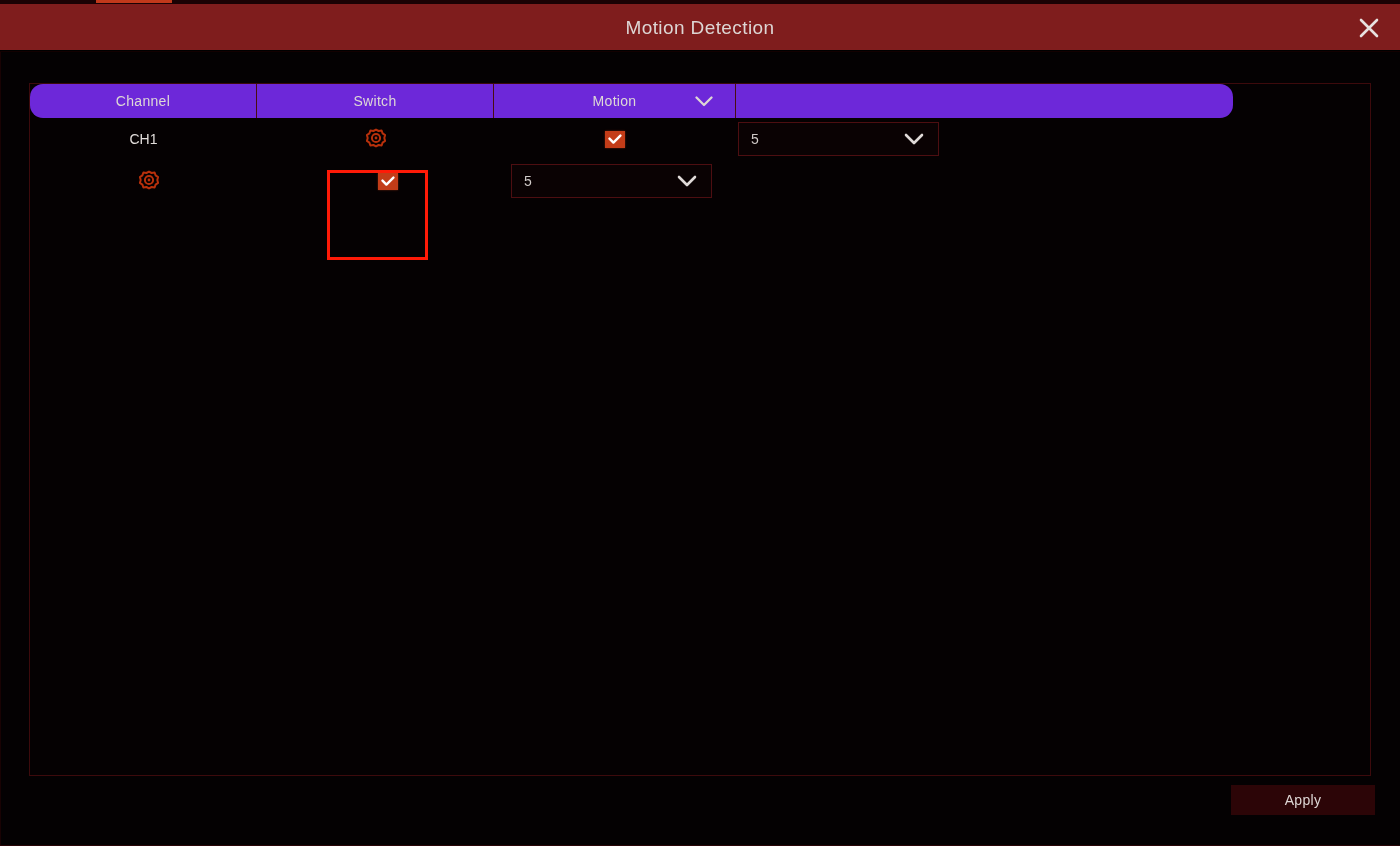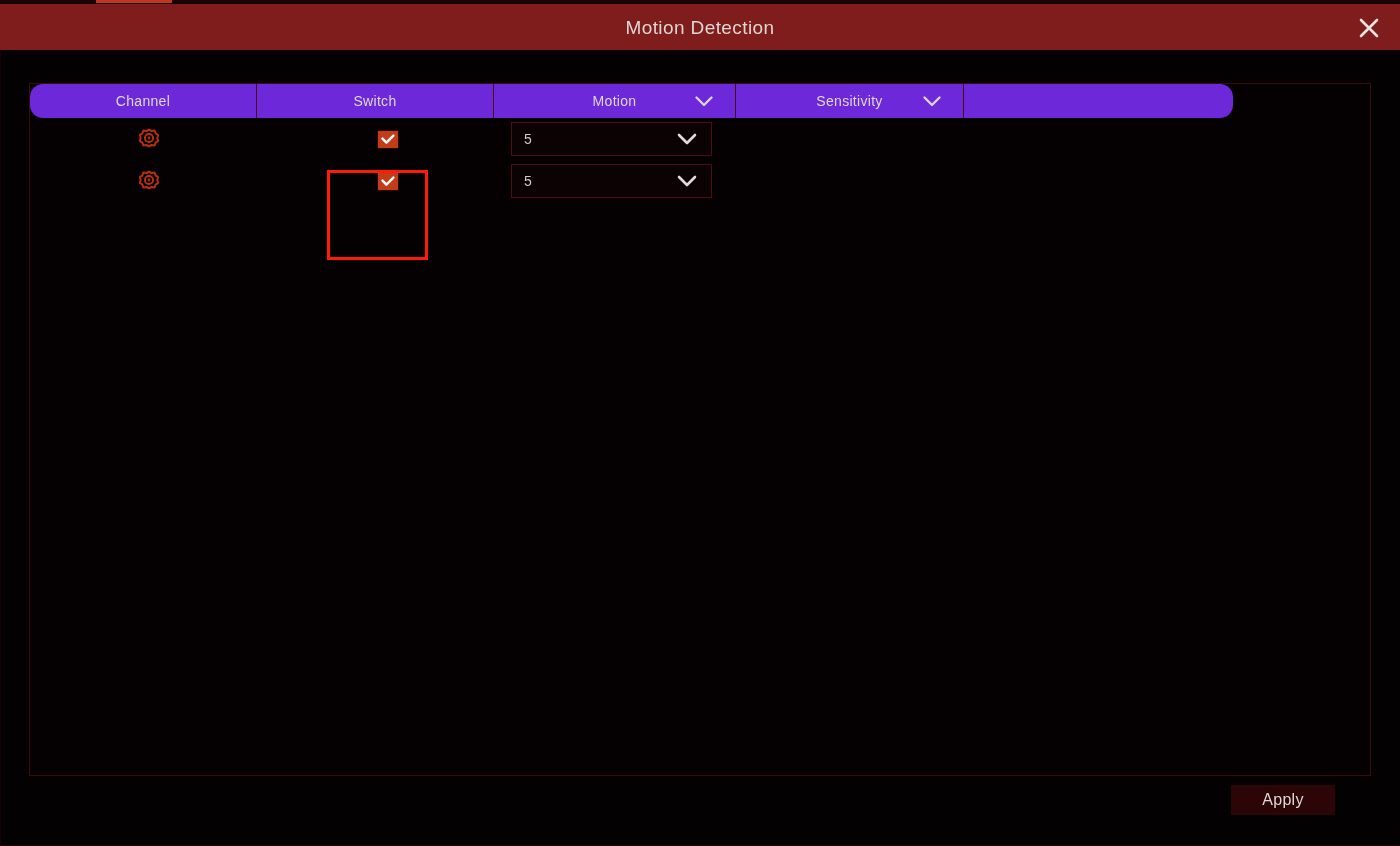--- a/index.html
+++ b/index.html
@@ -192,24 +192,24 @@
     width: 101px; height: 90px;
     border: 3px solid #fe1a07;
     pointer-events: none;
     z-index: 40;
   }
 
   
   .apply-btn {
     position: absolute;
     left: 1231px; top: 733px;
-    width: 104px; height: 30px;
+    width: 144px; height: 30px;
     background: #2c0507;
     color: #ded7d5;
-    font-size: 16px;
+    font-size: 14px;
     display: flex;
     align-items: center;
     justify-content: center;
     cursor: pointer;
     letter-spacing: 0.3px;
   }
 
   .bottom-rule {
     position: absolute;
     left: 0; bottom: 0;
@@ -252,32 +252,59 @@
         <span class="th-label">Switch</span>
       </div>
       <div class="th col-switch">
         <span class="th-label">Motion</span>
         <span class="th-caret">
           <svg class="caret-icon" width="18" height="11" viewBox="0 0 18 11" aria-hidden="true">
             <path d="M1.5 1.5 L9 9 L16.5 1.5" fill="none" stroke="#ddd6d4" stroke-width="2.3" stroke-linecap="round" stroke-linejoin="round"></path>
           </svg>
         </span>
       </div>
-      <div class="th col-sens">
-        <span class="th-label">Sensitivity</span>
-        <span class="th-caret">
-          <svg class="caret-icon" width="18" height="11" viewBox="0 0 18 11" aria-hidden="true">
-            <path d="M1.5 1.5 L9 9 L16.5 1.5" fill="none" stroke="#ddd6d4" stroke-width="2.3" stroke-linecap="round" stroke-linejoin="round"></path>
-          </svg>
-        </span>
-      </div>
       <div class="th col-spacer"></div>
     </div>
 
     <div class="rows">
+
+      <div class="row">
+        <div class="cell col-channel">
+          <span>CH1</span>
+        </div>
+        <div class="cell col-setup">
+          <span class="gear-btn">
+            <svg width="28" height="28" viewBox="0 0 28 28" aria-hidden="true">
+              <g fill="none" stroke="#b8300b" stroke-width="2" stroke-linejoin="round">
+                <path d="M14 4.6 L16.6 6.0 L19.6 5.5 L20.6 8.4 L23.1 10.1 L22.3 13.0 L23.1 15.9 L20.6 17.6 L19.6 20.5 L16.6 20.0 L14 21.4 L11.4 20.0 L8.4 20.5 L7.4 17.6 L4.9 15.9 L5.7 13.0 L4.9 10.1 L7.4 8.4 L8.4 5.5 L11.4 6.0 Z"></path>
+                <circle cx="14" cy="13" r="4.1"></circle>
+                <circle cx="14" cy="13" r="1.4" fill="#b8300b" stroke="none"></circle>
+              </g>
+            </svg>
+          </span>
+        </div>
+        <div class="cell col-switch">
+          <span class="checkbox">
+            <svg width="14" height="11" viewBox="0 0 14 11" aria-hidden="true">
+              <path d="M1.5 4.6 L5.4 8.6 L12.4 1.6" fill="none" stroke="#ffffff" stroke-width="2.4" stroke-linecap="round" stroke-linejoin="round"></path>
+            </svg>
+          </span>
+        </div>
+        <div class="cell col-sens">
+          <div class="select">
+            <span class="select-value">5</span>
+            <span class="select-caret">
+              <svg width="20" height="12" viewBox="0 0 20 12" aria-hidden="true">
+                <path d="M2 2 L10 10 L18 2" fill="none" stroke="#e0dad8" stroke-width="2.6" stroke-linecap="round" stroke-linejoin="round"></path>
+              </svg>
+            </span>
+          </div>
+        </div>
+        <div class="cell col-spacer"></div>
+      </div>
 
       <div class="row">
         <div class="cell col-setup">
           <span class="gear-btn">
             <svg width="28" height="28" viewBox="0 0 28 28" aria-hidden="true">
               <g fill="none" stroke="#b8300b" stroke-width="2" stroke-linejoin="round">
                 <path d="M14 4.6 L16.6 6.0 L19.6 5.5 L20.6 8.4 L23.1 10.1 L22.3 13.0 L23.1 15.9 L20.6 17.6 L19.6 20.5 L16.6 20.0 L14 21.4 L11.4 20.0 L8.4 20.5 L7.4 17.6 L4.9 15.9 L5.7 13.0 L4.9 10.1 L7.4 8.4 L8.4 5.5 L11.4 6.0 Z"></path>
                 <circle cx="14" cy="13" r="4.1"></circle>
                 <circle cx="14" cy="13" r="1.4" fill="#b8300b" stroke="none"></circle>
               </g>
@@ -297,52 +324,20 @@
             <span class="select-caret">
               <svg width="20" height="12" viewBox="0 0 20 12" aria-hidden="true">
                 <path d="M2 2 L10 10 L18 2" fill="none" stroke="#e0dad8" stroke-width="2.6" stroke-linecap="round" stroke-linejoin="round"></path>
               </svg>
             </span>
           </div>
         </div>
         <div class="cell col-spacer"></div>
       </div>
 
-      <div class="row">
-        <div class="cell col-setup">
-          <span class="gear-btn">
-            <svg width="28" height="28" viewBox="0 0 28 28" aria-hidden="true">
-              <g fill="none" stroke="#b8300b" stroke-width="2" stroke-linejoin="round">
-                <path d="M14 4.6 L16.6 6.0 L19.6 5.5 L20.6 8.4 L23.1 10.1 L22.3 13.0 L23.1 15.9 L20.6 17.6 L19.6 20.5 L16.6 20.0 L14 21.4 L11.4 20.0 L8.4 20.5 L7.4 17.6 L4.9 15.9 L5.7 13.0 L4.9 10.1 L7.4 8.4 L8.4 5.5 L11.4 6.0 Z"></path>
-                <circle cx="14" cy="13" r="4.1"></circle>
-                <circle cx="14" cy="13" r="1.4" fill="#b8300b" stroke="none"></circle>
-              </g>
-            </svg>
-          </span>
-        </div>
-        <div class="cell col-switch">
-          <span class="checkbox">
-            <svg width="14" height="11" viewBox="0 0 14 11" aria-hidden="true">
-              <path d="M1.5 4.6 L5.4 8.6 L12.4 1.6" fill="none" stroke="#ffffff" stroke-width="2.4" stroke-linecap="round" stroke-linejoin="round"></path>
-            </svg>
-          </span>
-        </div>
-        <div class="cell col-sens">
-          <div class="select">
-            <span class="select-value">5</span>
-            <span class="select-caret">
-              <svg width="20" height="12" viewBox="0 0 20 12" aria-hidden="true">
-                <path d="M2 2 L10 10 L18 2" fill="none" stroke="#e0dad8" stroke-width="2.6" stroke-linecap="round" stroke-linejoin="round"></path>
-              </svg>
-            </span>
-          </div>
-        </div>
-        <div class="cell col-spacer"></div>
-      </div>
-
     </div>
   </div>
 
   <div class="highlight-box"></div>
 
   <div class="apply-btn">Apply</div>
 
   <div class="bottom-rule"></div>
 </div>
 

